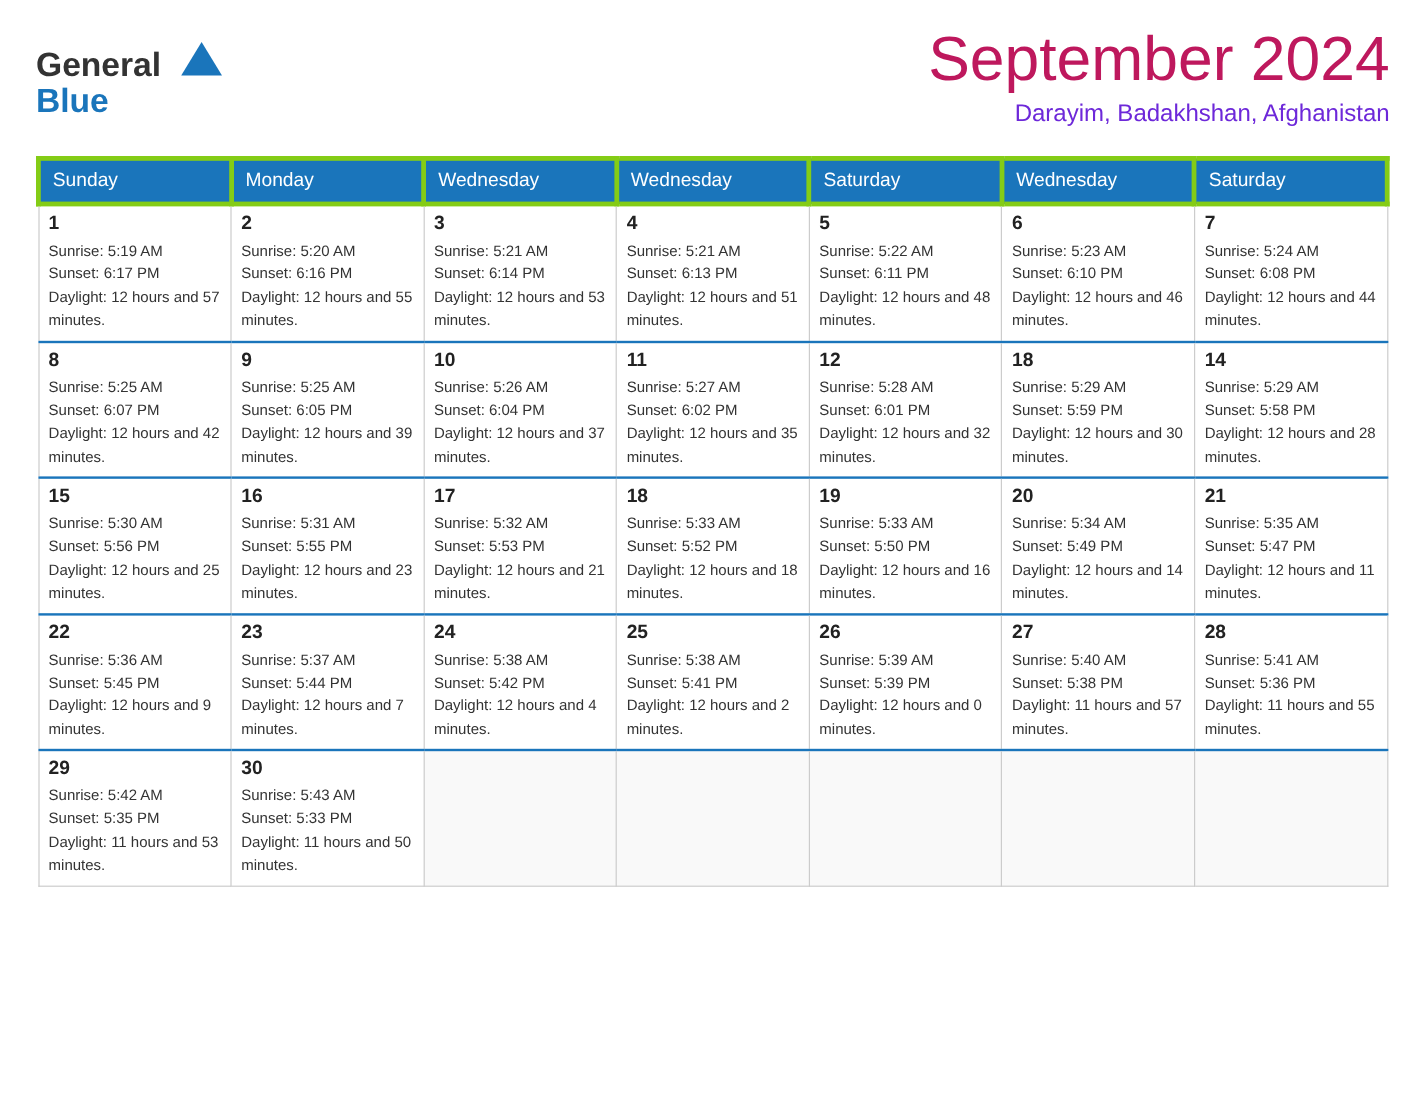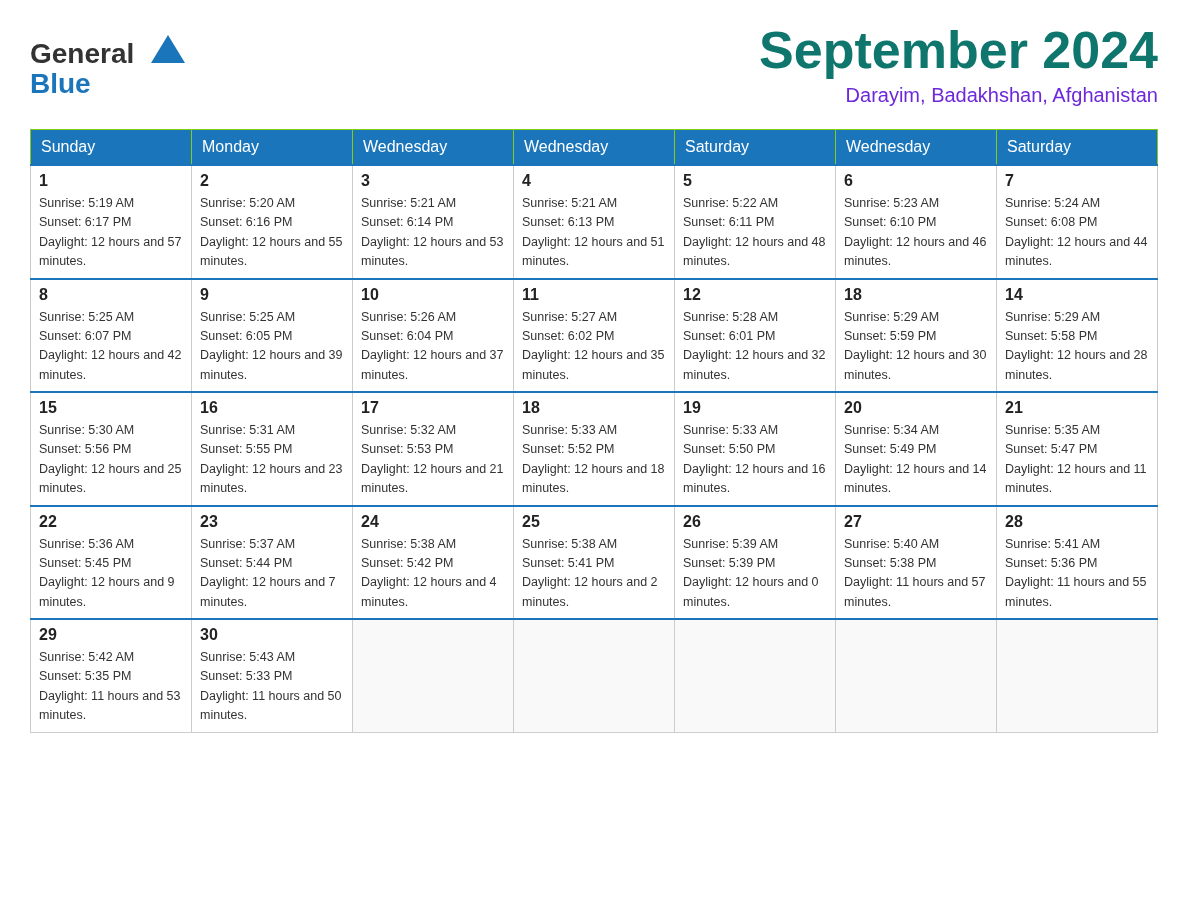--- a/index.html
+++ b/index.html
@@ -15,40 +15,40 @@
       justify-content: space-between;
       align-items: flex-start;
       margin-bottom: 20px;
       gap: 37px;
     }
     .title-section {
       text-align: right;
     }
     .main-title {
       font-size: 52px;
-      font-weight: bold;
-      color: #0f766e;
+      font-weight: normal;
+      color: #be185d;
     }
     .subtitle {
       font-size: 20px;
       color: #6d28d9;
       margin-top: 4px;
     }
     .calendar {
       width: 100%;
       border-collapse: collapse;
     }
     .calendar th {
       background-color: #1a75bb;
       color: white;
       font-size: 16px;
       font-weight: normal;
       padding: 8px 10px;
       text-align: left;
-      border: 1px solid #84cc16;
+      border: 4px solid #84cc16;
     }
     .calendar td {
       border: 1px solid #cccccc;
       vertical-align: top;
       padding: 6px 8px;
       font-size: 13px;
       color: #333;
       width: calc(100% / 7);
       min-height: 100px;
     }

